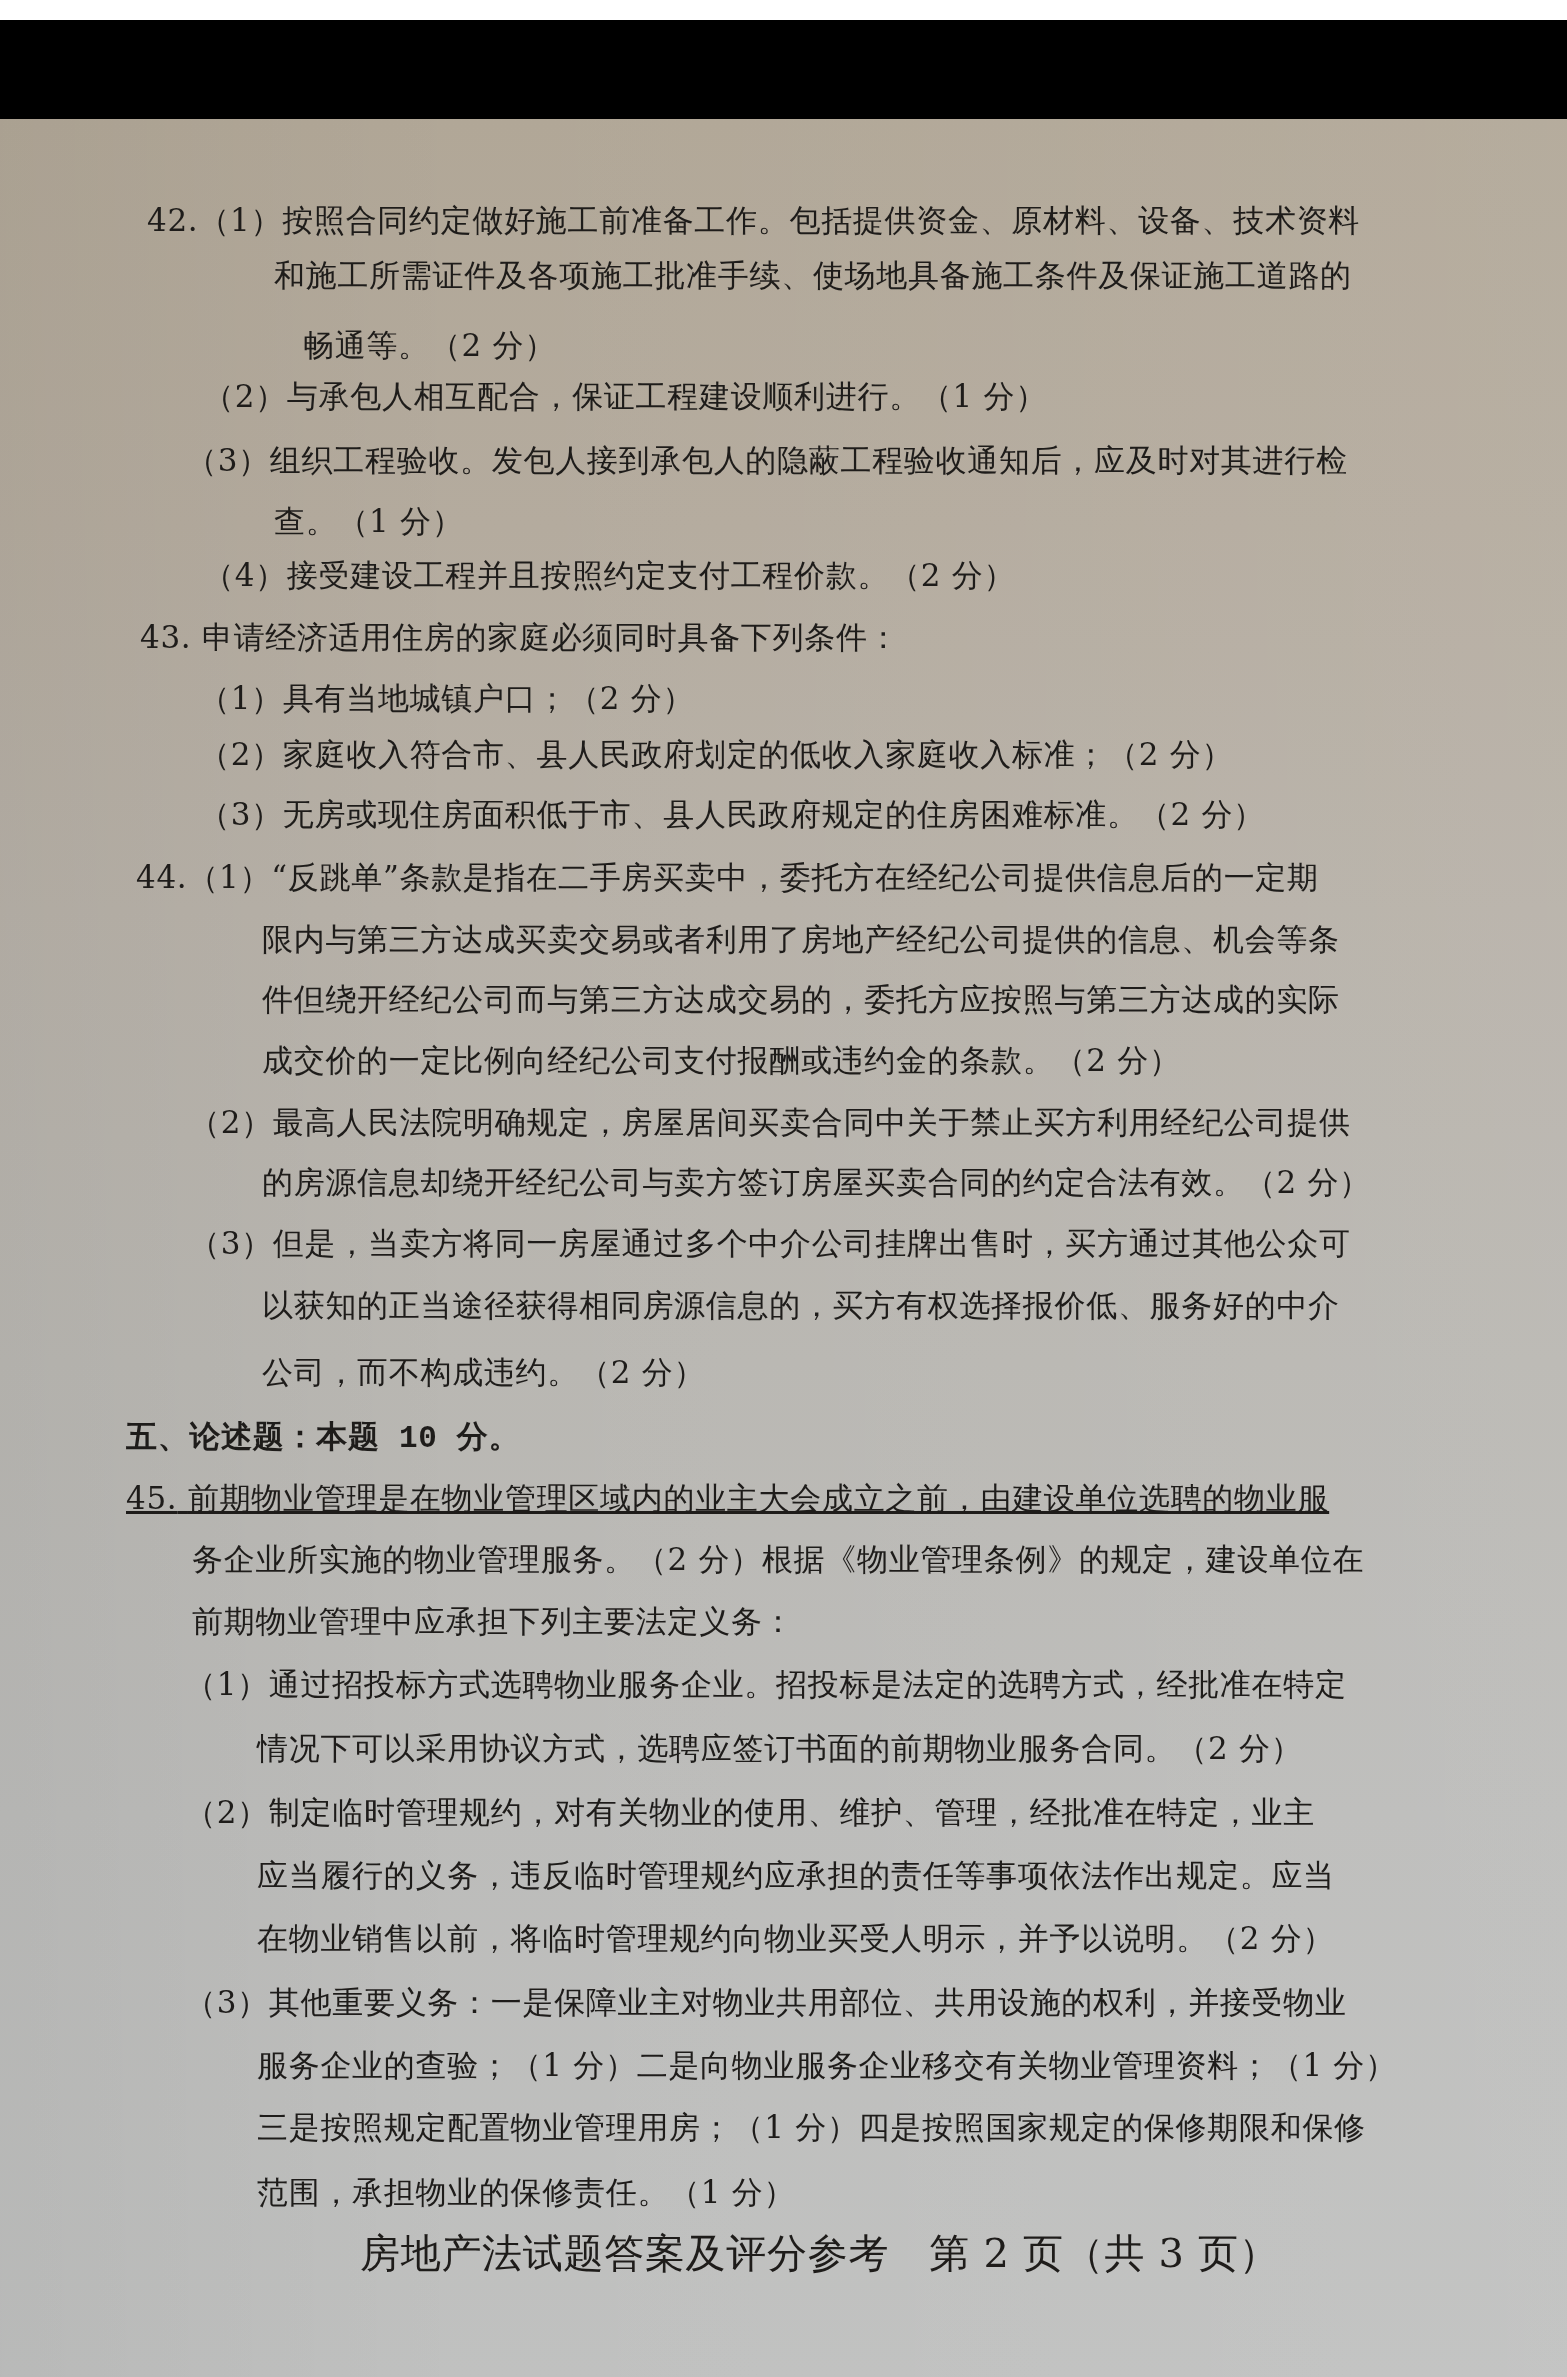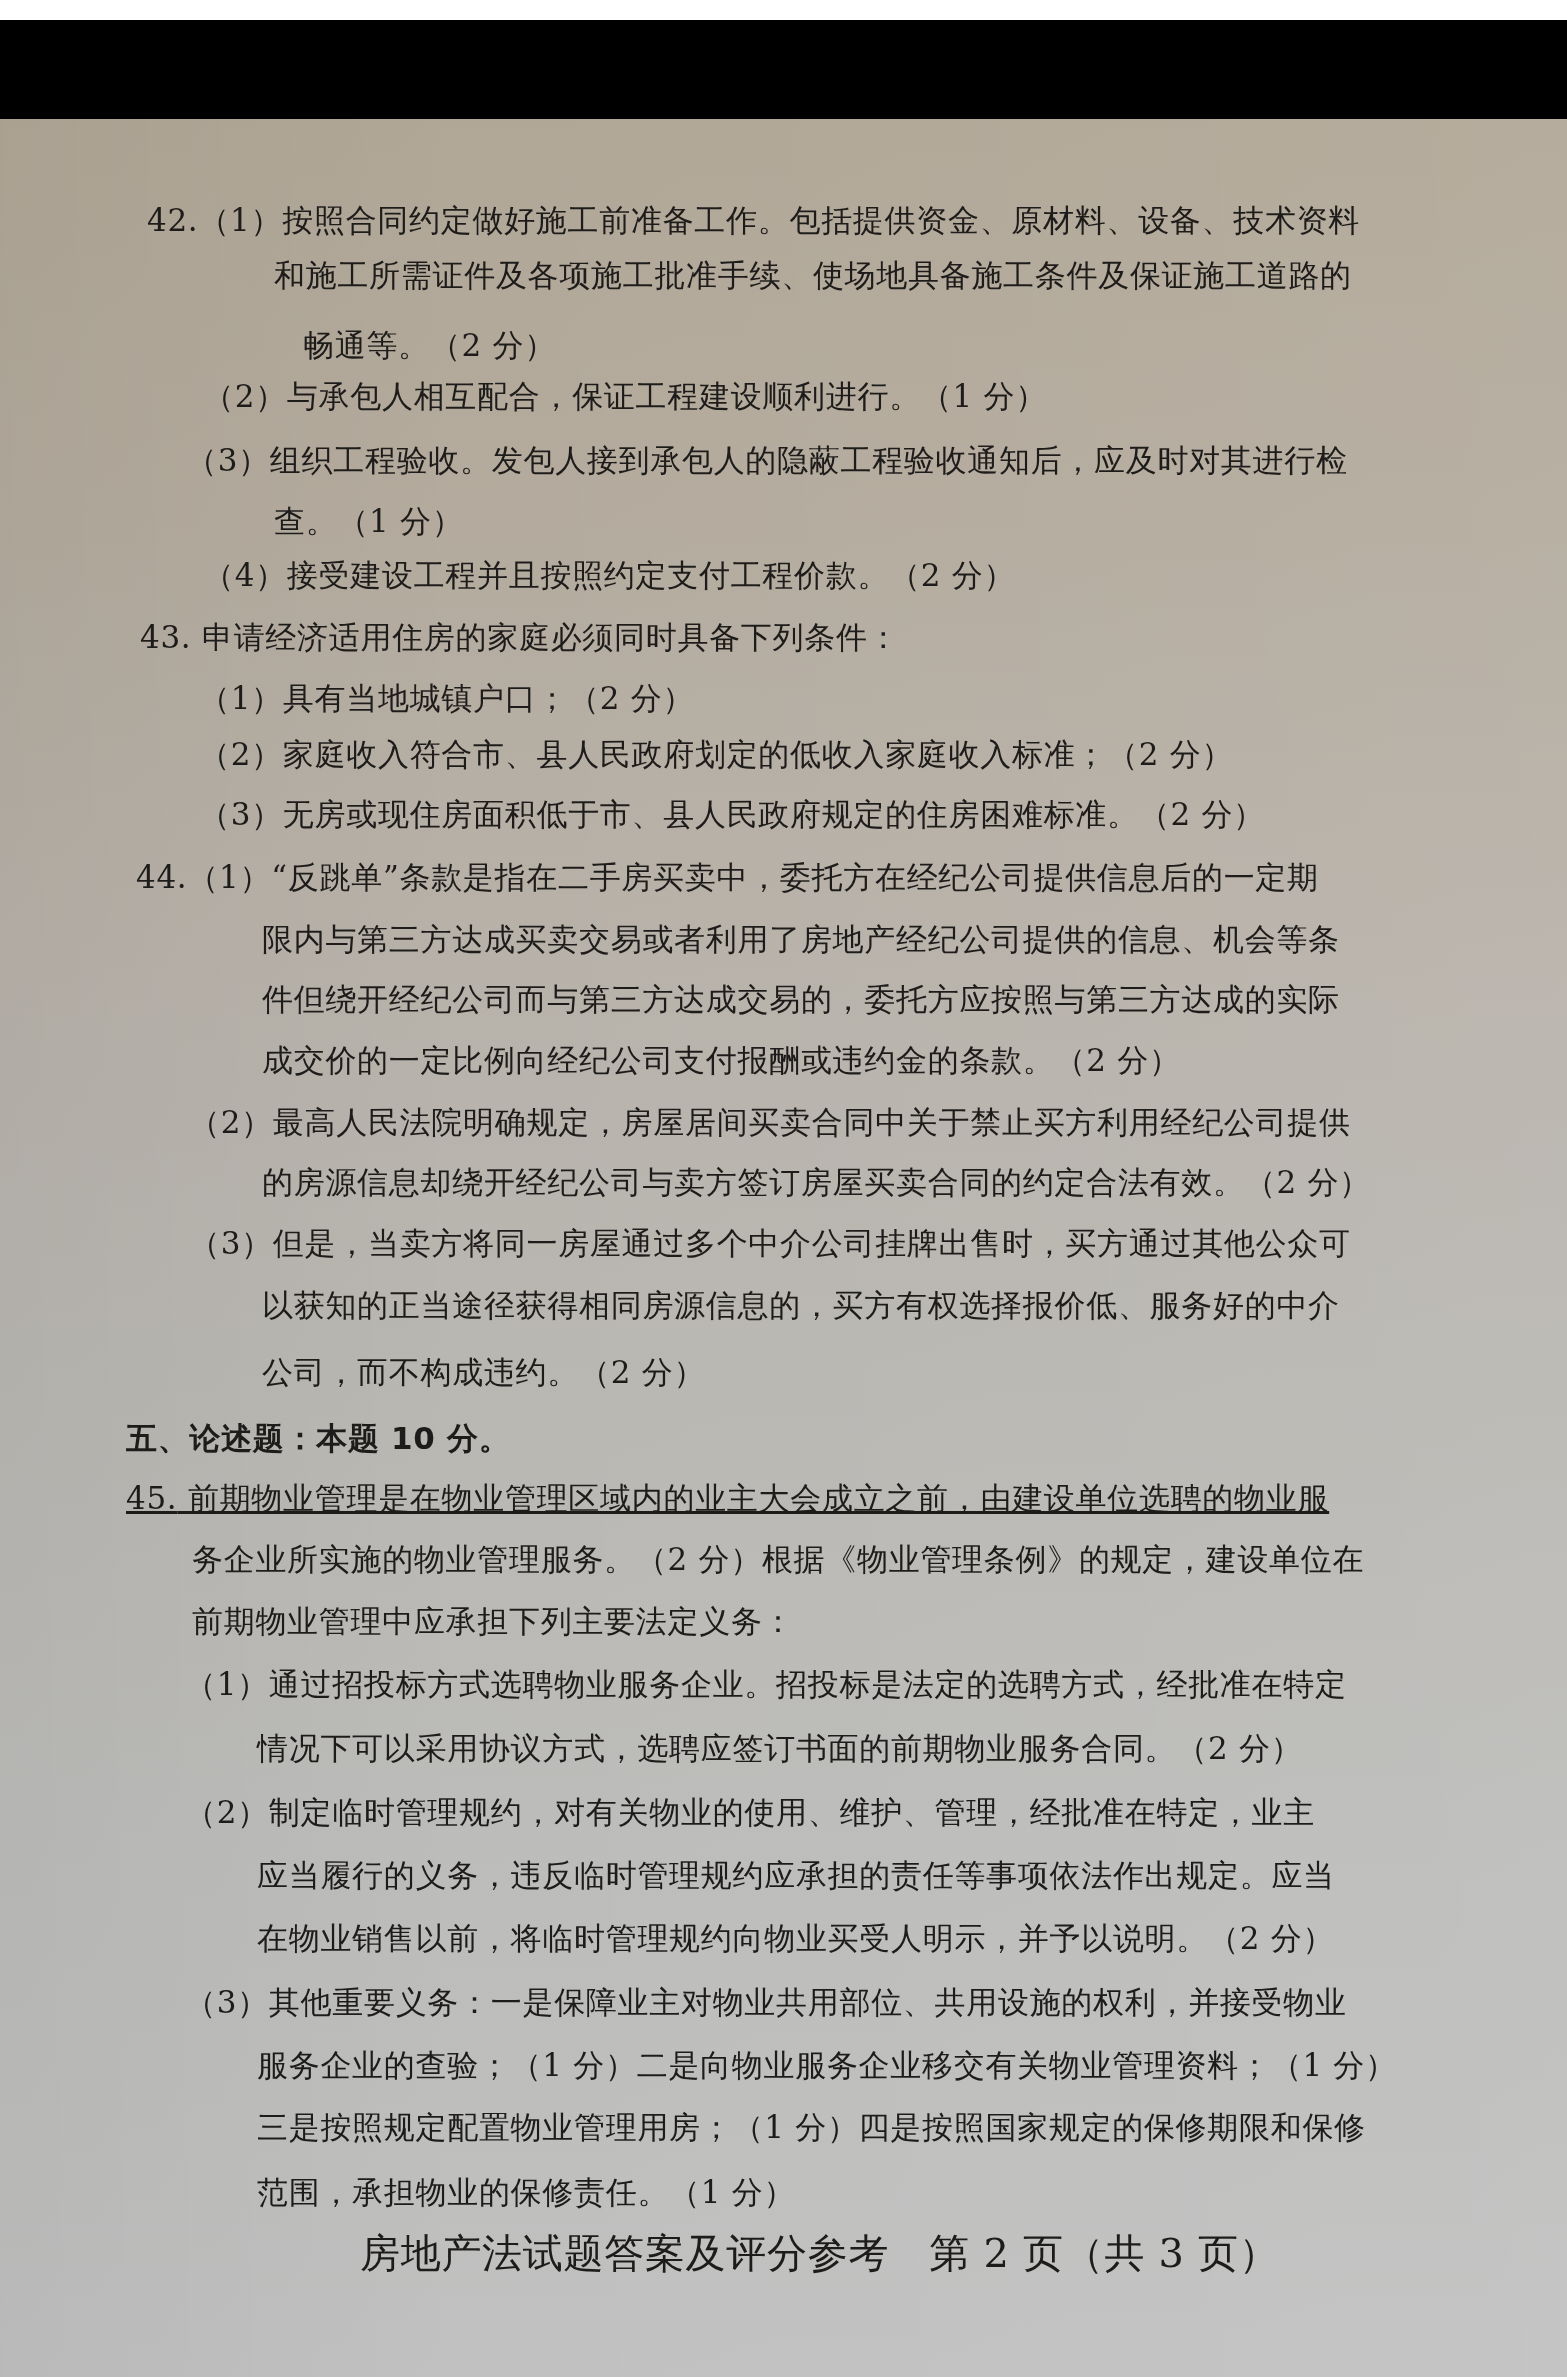--- a/index.html
+++ b/index.html
@@ -80,21 +80,21 @@
     <span>（2）</span><span>最高人民法院明确规定，房屋居间买卖合同中关于禁止买方利用经纪公司提供</span>
   </div>
   <div class="line" style="left:262px; top:1163px;">的房源信息却绕开经纪公司与卖方签订房屋买卖合同的约定合法有效。（2 分）</div>
   <div class="line" style="left:189px; top:1224px;">
     <span>（3）</span><span>但是，当卖方将同一房屋通过多个中介公司挂牌出售时，买方通过其他公众可</span>
   </div>
   <div class="line" style="left:262px; top:1286px;">以获知的正当途径获得相同房源信息的，买方有权选择报价低、服务好的中介</div>
   <div class="line" style="left:262px; top:1353px;">公司，而不构成违约。（2 分）</div>
 </div>
 
-<div class="line heading" style="left:126px; top:1419px;">五、论述题：本题 10 分。</div>
+<div class="line heading" style="left:126px; top:1419px;font-family:Liberation Mono, monospace;">五、论述题：本题 10 分。</div>
 
 <div>
   <div class="line" style="left:126px; top:1479px;text-decoration:underline;">
     <span>45.</span>&nbsp;<span>前期物业管理是在物业管理区域内的业主大会成立之前，由建设单位选聘的物业服</span>
   </div>
   <div class="line" style="left:192px; top:1540px;">务企业所实施的物业管理服务。（2 分）根据《物业管理条例》的规定，建设单位在</div>
   <div class="line" style="left:192px; top:1602px;text-align:right;">前期物业管理中应承担下列主要法定义务：</div>
   <div class="line" style="left:185px; top:1665px;">
     <span>（1）</span><span>通过招投标方式选聘物业服务企业。招投标是法定的选聘方式，经批准在特定</span>
   </div>

